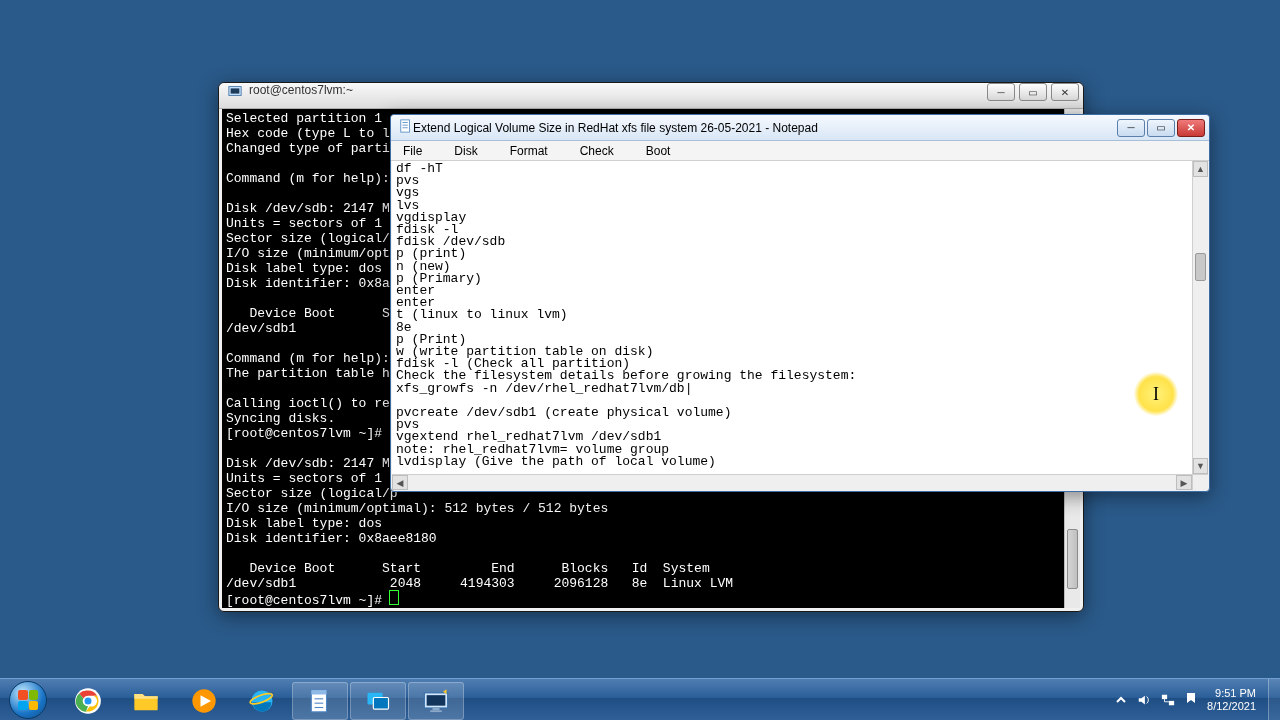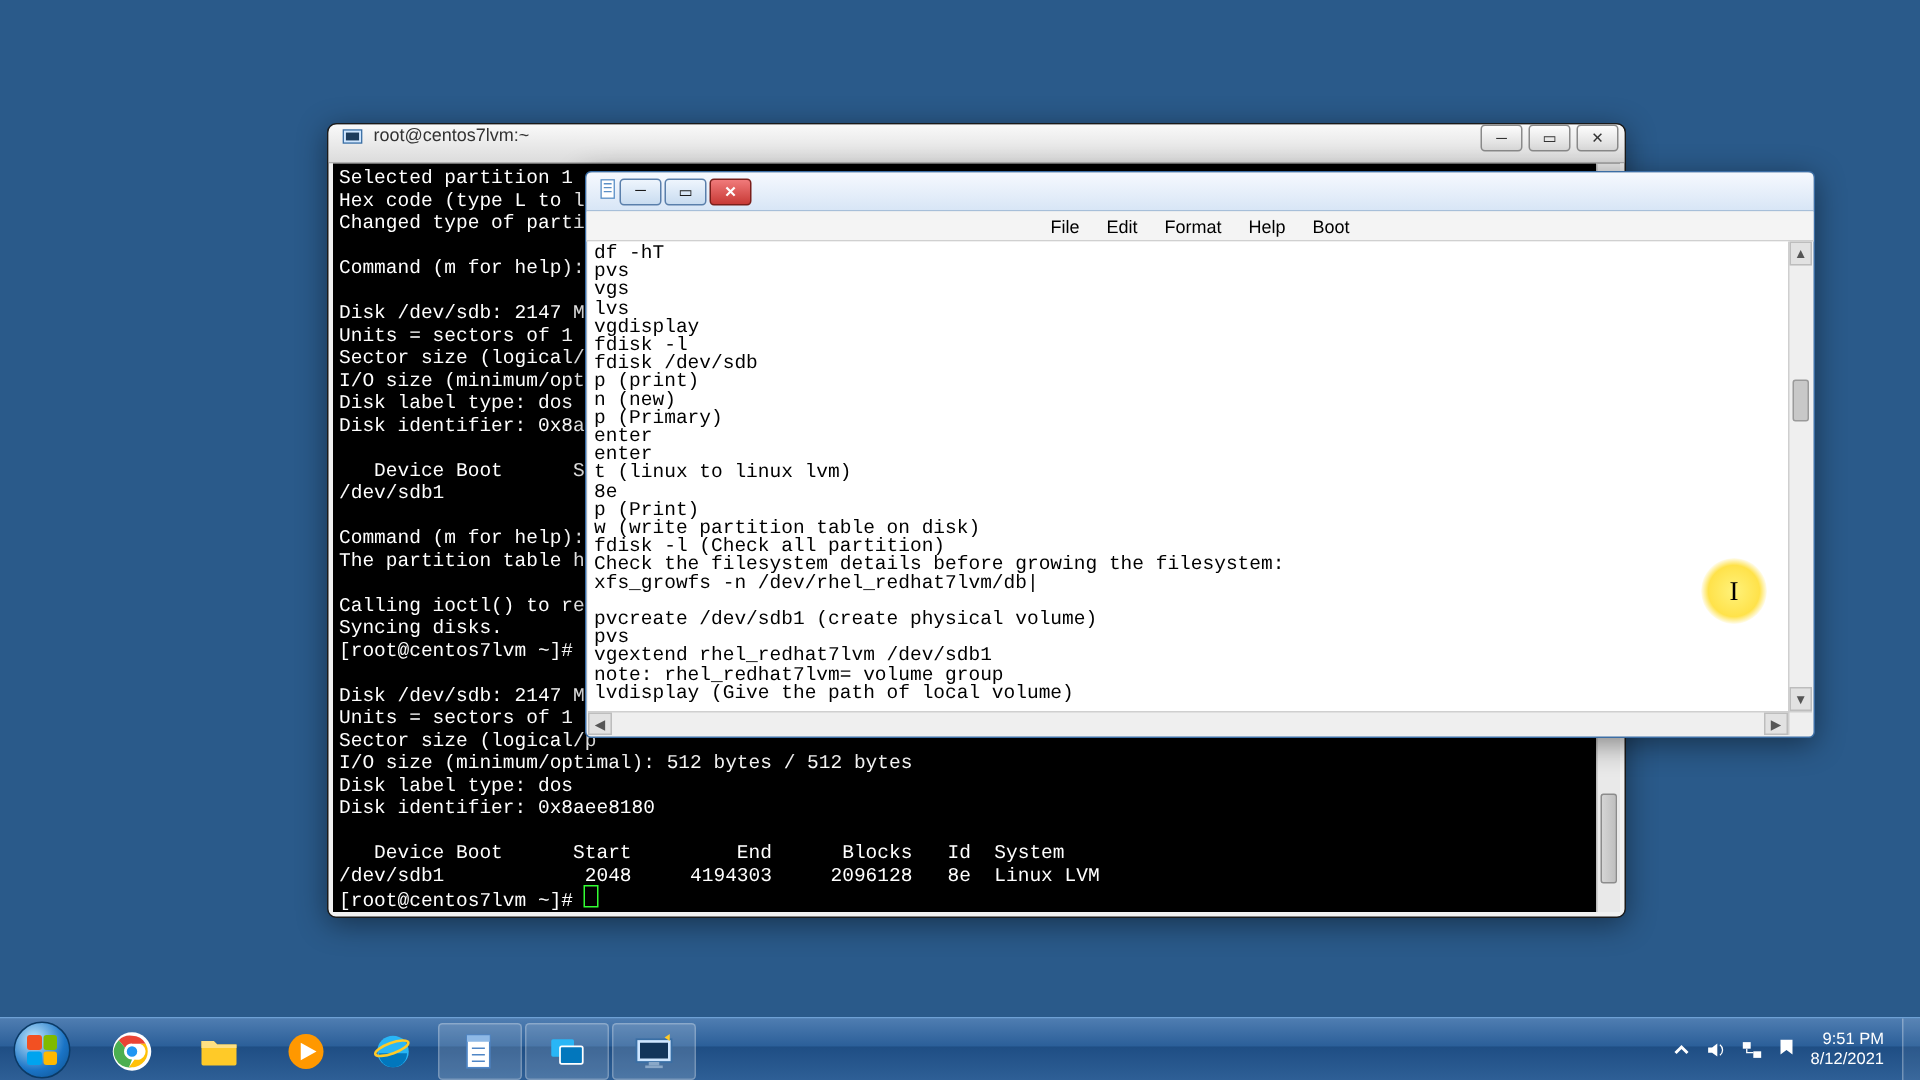--- a/index.html
+++ b/index.html
@@ -64,21 +64,21 @@
     display:flex; align-items:center; padding:0 4px 0 8px;
     border-radius:4px 4px 0 0; font-size:12px; color:#000;
   }
   .np-titlebar .title{flex:1;}
   .np-ctrls{display:flex;gap:2px;}
   .np-btn{width:28px;height:18px;border:1px solid #5a7fab;border-radius:3px;
     background:linear-gradient(to bottom,#eef5fd,#c9dcf0);
     font-size:10px;display:flex;align-items:center;justify-content:center;color:#1a1a1a;}
   .np-btn.close{background:linear-gradient(to bottom,#f07a7a,#c83a36);border-color:#7a1e1a;color:#fff;font-weight:bold;}
   .np-menubar{height:20px;background:#f4f4f4;border-bottom:1px solid #d0d0d0;
-    display:flex;align-items:center;font-size:12px;padding:0 4px;gap:2px;justify-content:center;}
+    display:flex;align-items:center;font-size:12px;padding:0 4px;gap:16px;}
   .np-menubar span{padding:2px 8px;}
   .np-body{
     position:absolute; top:46px; left:1px; right:1px; bottom:1px; background:#fff;
   }
   .np-text{
     position:absolute; top:0; left:0; right:16px; bottom:16px;
     font-family:"Courier New",monospace; font-size:13px; line-height:12.2px;
     white-space:pre; padding:2px 4px; color:#000; overflow:hidden;
   }
   .np-vscroll{position:absolute;top:0;right:0;width:16px;bottom:16px;background:#efefef;border-left:1px solid #cfcfcf;}
@@ -192,31 +192,32 @@
 <div class="win notepad">
   <div class="np-titlebar">
     <span class="icon">
       <svg width="14" height="14" viewBox="0 0 16 16">
           <rect x="2" y="1" width="10" height="14" fill="#fff" stroke="#5b8fc6"></rect>
           <line x1="4" y1="4" x2="10" y2="4" stroke="#5b8fc6"></line>
           <line x1="4" y1="7" x2="10" y2="7" stroke="#5b8fc6"></line>
           <line x1="4" y1="10" x2="10" y2="10" stroke="#5b8fc6"></line>
         </svg>
     </span>
+    <span class="title">Extend Logical Volume Size in RedHat xfs file system 26-05-2021 - Notepad</span>
     <div class="np-ctrls">
       <div class="np-btn">─</div>
       <div class="np-btn">▭</div>
       <div class="np-btn close">✕</div>
     </div>
   </div>
   <div class="np-menubar">
     <span>File</span>
-    <span>Edit</span>
+    <span>Disk</span>
     <span>Format</span>
-    <span>Help</span>
+    <span>Check</span>
     <span>Boot</span>
   </div>
   <div class="np-body">
     <div class="np-text">df -hT
 pvs
 vgs
 lvs
 vgdisplay
 fdisk -l
 fdisk /dev/sdb

